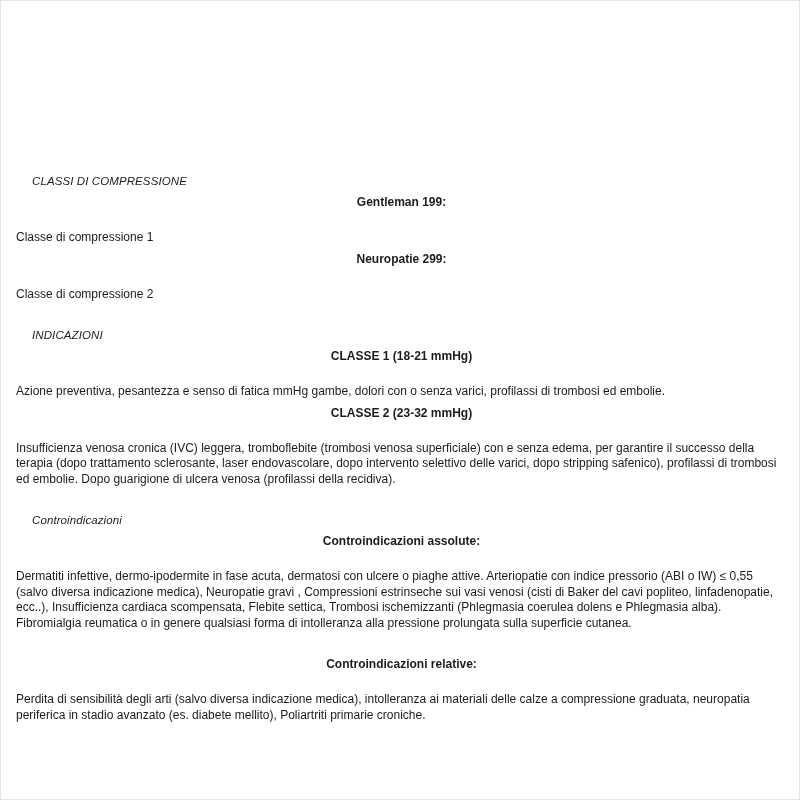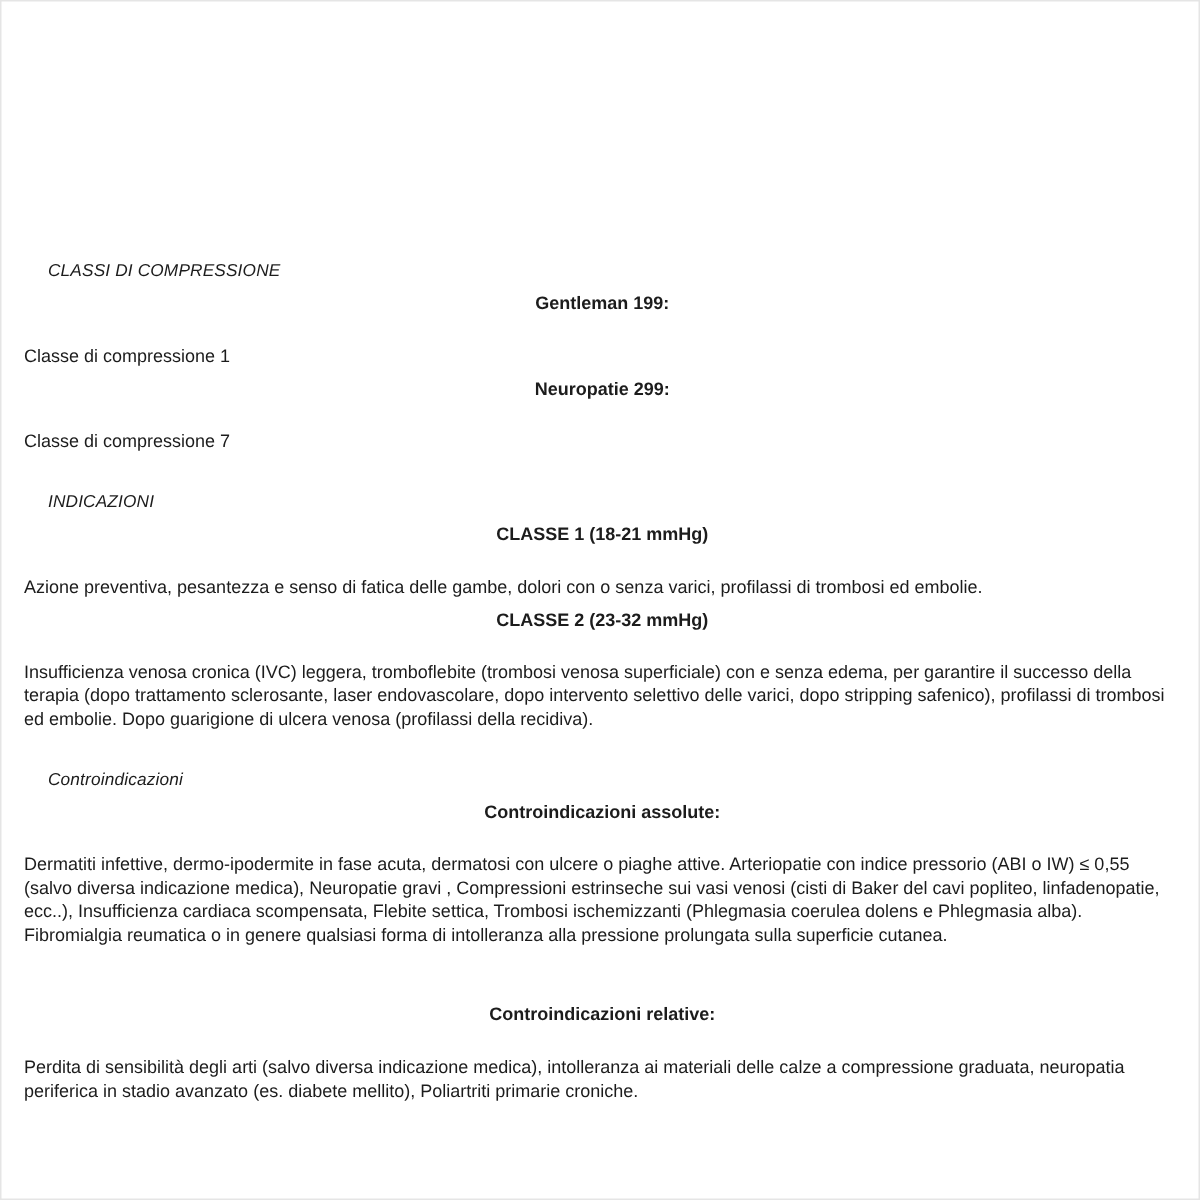--- a/index.html
+++ b/index.html
@@ -25,39 +25,39 @@
     letter-spacing: 0.1px;
   }
   .sec-heading.first { margin-top: 0; }
   .subheading {
     font-weight: bold;
     font-size: 12px;
     line-height: 14px;
     margin: 6px 0 5px 0;
     text-align: center;
   }
-  .subheading.spaced { margin-top: 38px; }
+  .subheading.spaced { margin-top: 26px; }
   .para {
     font-size: 12px;
     line-height: 15.5px;
     margin: 21px 0 6px 0;
   }
 </style>
 </head>
 <body>
 
 <main class="doc" id="doc">
     <div class="sec-heading first">CLASSI DI COMPRESSIONE</div>
     <div class="subheading">Gentleman 199:</div>
     <p class="para">Classe di compressione 1</p>
     <div class="subheading">Neuropatie 299:</div>
-    <p class="para">Classe di compressione 7</p>
+    <p class="para">Classe di compressione 2</p>
     <div class="sec-heading">INDICAZIONI</div>
     <div class="subheading">CLASSE 1 (18-21 mmHg)</div>
-    <p class="para">Azione preventiva, pesantezza e senso di fatica delle gambe, dolori con o senza varici, profilassi di trombosi ed embolie.</p>
+    <p class="para">Azione preventiva, pesantezza e senso di fatica mmHg gambe, dolori con o senza varici, profilassi di trombosi ed embolie.</p>
     <div class="subheading">CLASSE 2 (23-32 mmHg)</div>
     <p class="para">Insufficienza venosa cronica (IVC) leggera, tromboflebite (trombosi venosa superficiale) con e senza edema, per garantire il successo della terapia (dopo trattamento sclerosante, laser endovascolare, dopo intervento selettivo delle varici, dopo stripping safenico), profilassi di trombosi ed embolie. Dopo guarigione di ulcera venosa (profilassi della recidiva).</p>
     <div class="sec-heading">Controindicazioni</div>
     <div class="subheading">Controindicazioni assolute:</div>
     <p class="para">Dermatiti infettive, dermo-ipodermite in fase acuta, dermatosi con ulcere o piaghe attive. Arteriopatie con indice pressorio (ABI o IW) ≤ 0,55 (salvo diversa indicazione medica), Neuropatie gravi , Compressioni estrinseche sui vasi venosi (cisti di Baker del cavi popliteo, linfadenopatie, ecc..), Insufficienza cardiaca scompensata, Flebite settica, Trombosi ischemizzanti (Phlegmasia coerulea dolens e Phlegmasia alba). Fibromialgia reumatica o in genere qualsiasi forma di intolleranza alla pressione prolungata sulla superficie cutanea.</p>
     <div class="subheading spaced">Controindicazioni relative:</div>
     <p class="para">Perdita di sensibilità degli arti (salvo diversa indicazione medica), intolleranza ai materiali delle calze a compressione graduata, neuropatia periferica in stadio avanzato (es. diabete mellito), Poliartriti primarie croniche.</p>
   </main>
 
 </body></html>

